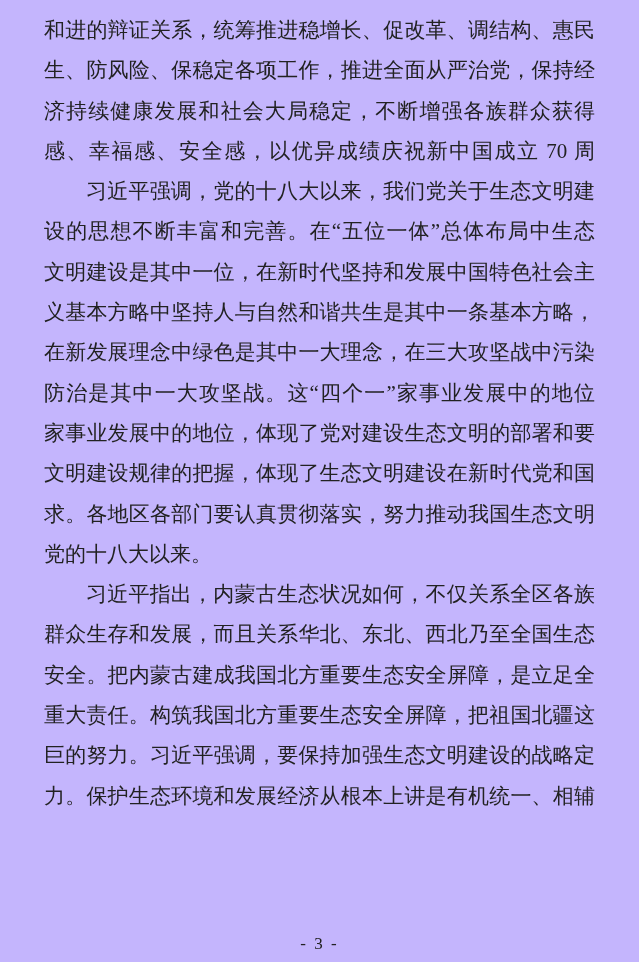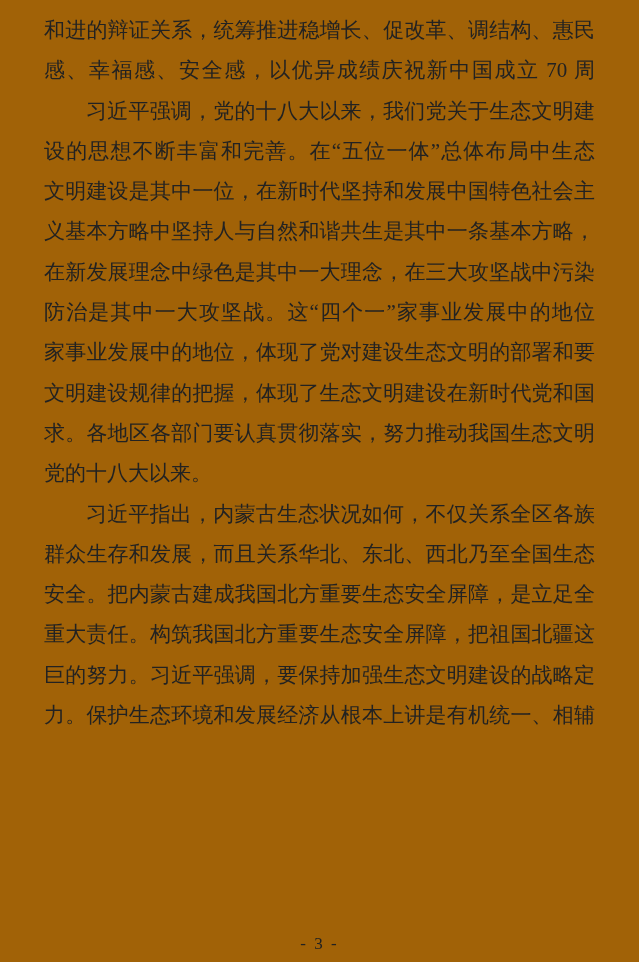--- a/index.html
+++ b/index.html
@@ -13,21 +13,21 @@
     font-family: "Liberation Serif", "DejaVu Serif", serif;
     color: #222222;
     overflow: hidden;
   }
   .page {
     position: relative;
     box-sizing: border-box;
     width: 639px;
     height: 962px;
     padding: 10px 44px 0 44px;
-    background: #a16207;
+    background: #c4b5fd;
   }
   .para { margin: 0; }
   .line {
     font-size: 21px;
     line-height: 40.3px;
     height: 40.3px;
     text-align: justify;
     text-align-last: justify;
     white-space: normal;
     overflow: hidden;
@@ -49,20 +49,22 @@
     color: #222222;
   }
 </style>
 </head>
 <body>
 
 <div class="page">
 
   <div class="para">
     <div class="line">和进的辩证关系，统筹推进稳增长、促改革、调结构、惠民</div>
+    <div class="line">生、防风险、保稳定各项工作，推进全面从严治党，保持经</div>
+    <div class="line">济持续健康发展和社会大局稳定，不断增强各族群众获得</div>
     <div class="line">感、幸福感、安全感，以优异成绩庆祝新中国成立 70 周年。</div>
   </div>
 
   <div class="para">
     <div class="line indent">习近平强调，党的十八大以来，我们党关于生态文明建</div>
     <div class="line">设的思想不断丰富和完善。在“五位一体”总体布局中生态</div>
     <div class="line">文明建设是其中一位，在新时代坚持和发展中国特色社会主</div>
     <div class="line">义基本方略中坚持人与自然和谐共生是其中一条基本方略，</div>
     <div class="line">在新发展理念中绿色是其中一大理念，在三大攻坚战中污染</div>
     <div class="line">防治是其中一大攻坚战。这“四个一”家事业发展中的地位</div>

